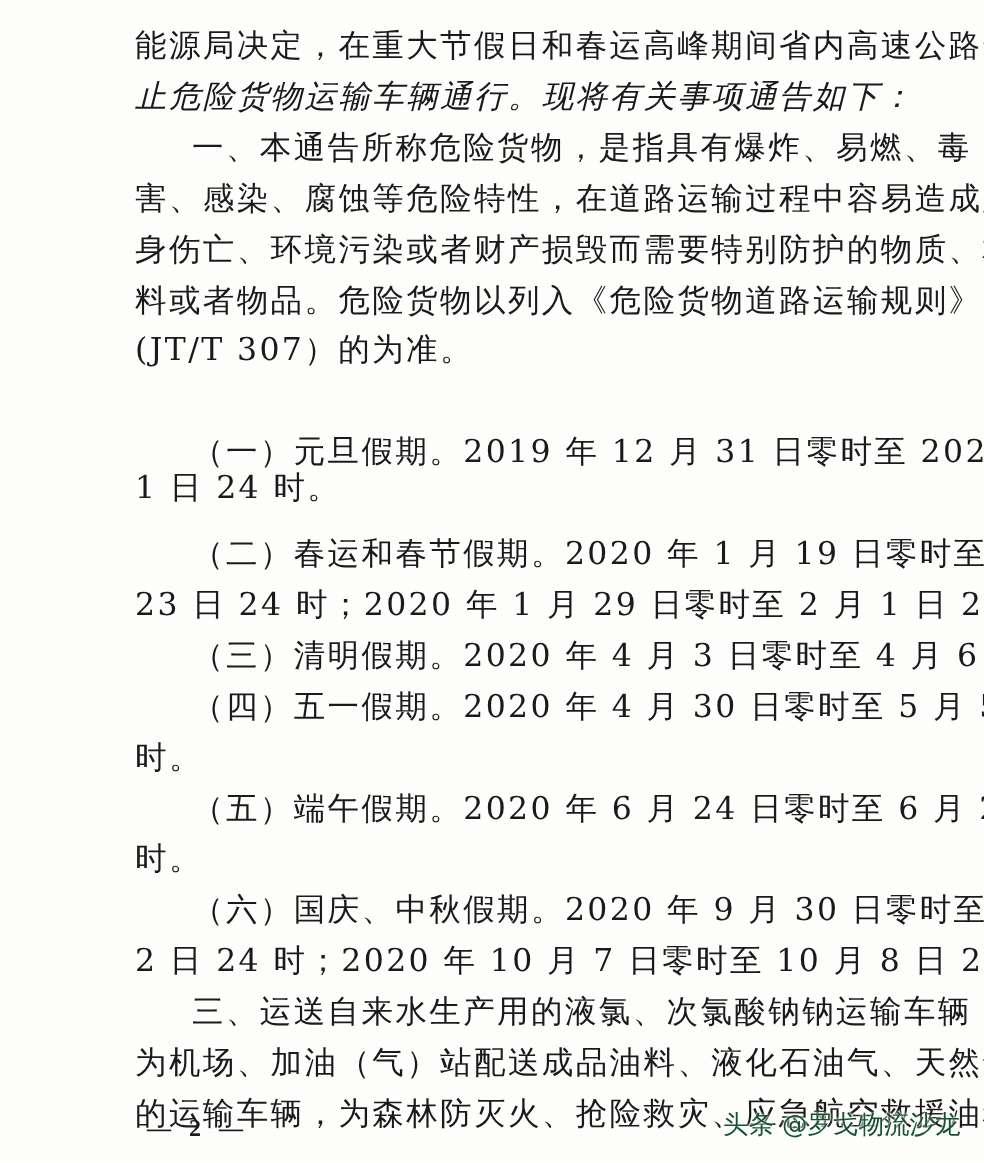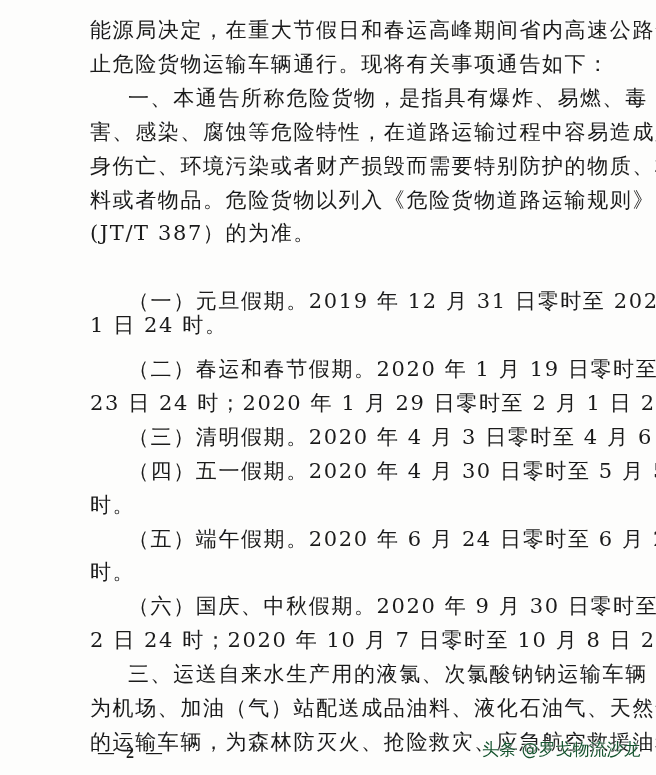--- a/index.html
+++ b/index.html
@@ -54,26 +54,26 @@
       font-family: "DejaVu Sans", sans-serif;
       white-space: nowrap;
       text-shadow: 0 0 2px #fff, 0 0 2px #fff;
     }
   </style>
 </head>
 <body>
 
 <div class="page">
   <div class="line" style="top: 16px;">能源局决定，在重大节假日和春运高峰期间省内高速公路禁</div>
-  <div class="line" style="top: 50px;">止危险货物运输车辆通行。现将有关事项通告如下：</div>
+  <div class="line" style="top: 50px; font-style: italic;">止危险货物运输车辆通行。现将有关事项通告如下：</div>
   <div class="line indent" style="top: 84px;">一、本通告所称危险货物，是指具有爆炸、易燃、毒</div>
   <div class="line" style="top: 118px;">害、感染、腐蚀等危险特性，在道路运输过程中容易造成人</div>
   <div class="line" style="top: 152px;">身伤亡、环境污染或者财产损毁而需要特别防护的物质、材</div>
   <div class="line" style="top: 186px; text-align: right;">料或者物品。危险货物以列入《危险货物道路运输规则》</div>
-  <div class="line" style="top: 219px;">(JT/T 387）的为准。</div>
+  <div class="line" style="top: 219px;">(JT/T 307）的为准。</div>
   <div class="line indent" style="top: 287px;">（一）元旦假期。2019 年 12 月 31 日零时至 2020 年 1 月</div>
   <div class="line" style="top: 311px;">1 日 24 时。</div>
   <div class="line indent" style="top: 355px;">（二）春运和春节假期。2020 年 1 月 19 日零时至 1 月</div>
   <div class="line" style="top: 389px;">23 日 24 时；2020 年 1 月 29 日零时至 2 月 1 日 24 时。</div>
   <div class="line indent" style="top: 423px;">（三）清明假期。2020 年 4 月 3 日零时至 4 月 6 日 24 时。</div>
   <div class="line indent" style="top: 457px;">（四）五一假期。2020 年 4 月 30 日零时至 5 月 5 日 24</div>
   <div class="line" style="top: 491px;">时。</div>
 
   <div class="line indent" style="top: 525px;">（五）端午假期。2020 年 6 月 24 日零时至 6 月 27 日 24</div>
   <div class="line" style="top: 558px;">时。</div>

